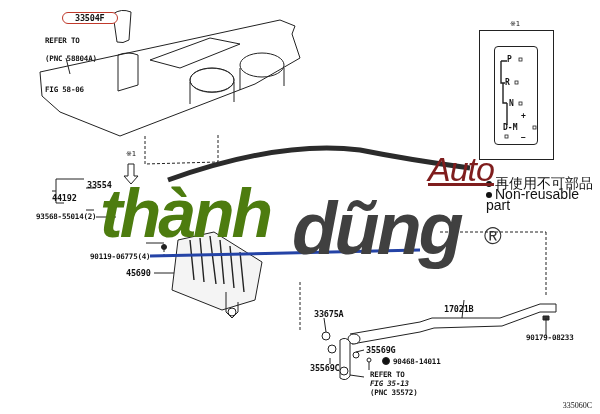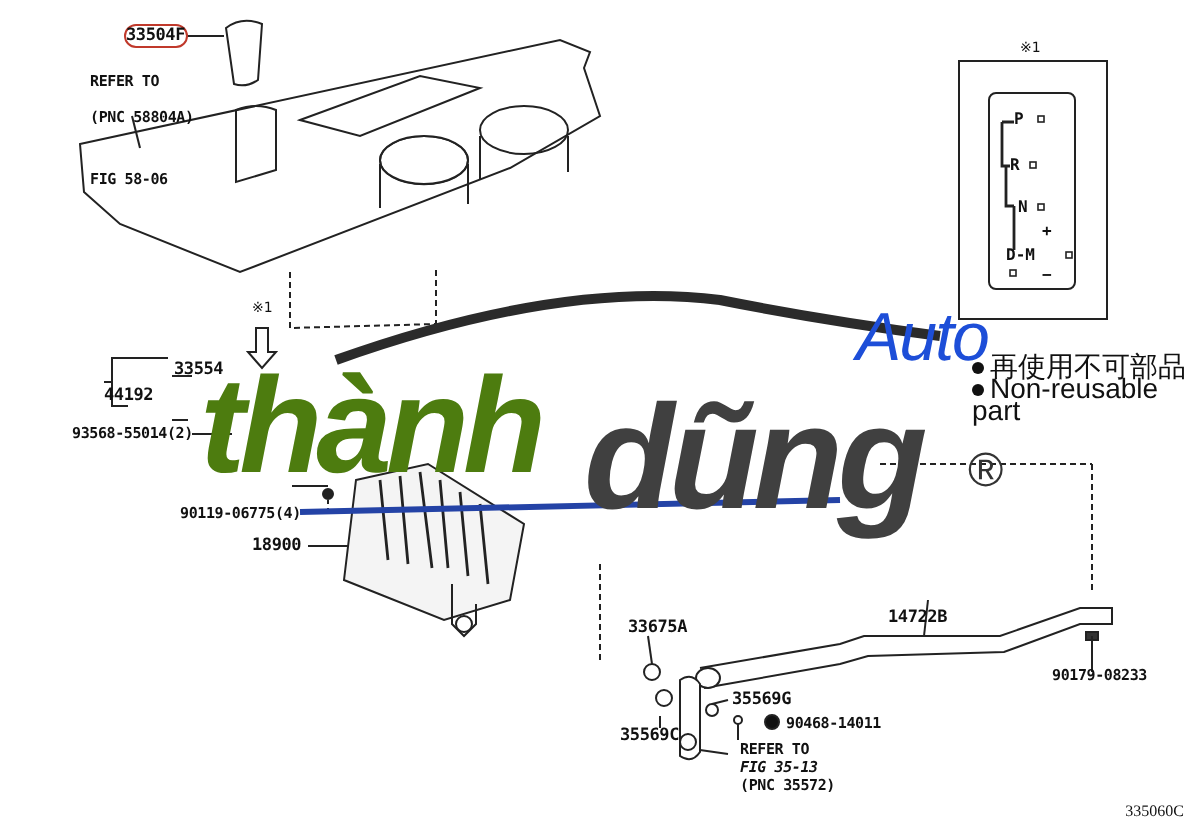--- a/index.html
+++ b/index.html
@@ -1,30 +1,30 @@
 <!DOCTYPE html>
 <html><head>
 <meta charset="utf-8">
 <style>
   html, body { margin:0; padding:0; background:#ffffff; }
   body { width:600px; height:414px; position:relative; overflow:hidden; font-family:"DejaVu Sans Mono", monospace; }
   .lbl { position:absolute; font-family:"DejaVu Sans Mono", monospace; font-size:8.5px; font-weight:bold; color:#111; white-space:nowrap; line-height:10px; letter-spacing:-0.2px; }
   .lbl.small { font-size:7.5px; }
-  .circled { border:1.6px solid #c0392b; border-radius:7px; padding:0 0; background:#fff; }
+  .circled { border:1.6px solid #c0392b; border-radius:7px; padding:0 12px; background:#fff; }
   svg.art { position:absolute; left:0; top:0; }
   .legend { position:absolute; left:486px; top:178px; font-family:"Liberation Sans", sans-serif; font-size:14px; color:#111; line-height:11px; }
   .legend .dot { display:inline-block; width:6px; height:6px; border-radius:50%; background:#111; margin-right:3px; vertical-align:middle; }
   .inset { position:absolute; left:479px; top:30px; width:73px; height:128px; border:1.4px solid #222; background:#fff; }
   .inset-inner { position:absolute; left:14px; top:15px; width:42px; height:97px; border:1.4px solid #222; border-radius:4px; }
   .gate { position:absolute; font-family:"DejaVu Sans Mono", monospace; font-size:8px; font-weight:bold; color:#111; }
   .ref-mark { position:absolute; font-family:"DejaVu Sans", sans-serif; font-size:7px; color:#111; }
   .wm { position:absolute; font-family:"Liberation Sans", sans-serif; font-weight:bold; font-style:italic; }
   .wm-thanh { left:100px; top:176px; font-size:68px; color:#4d7c0f; letter-spacing:-3px; line-height:74px; }
   .wm-dung { left:292px; top:192px; font-size:74px; color:#404040; letter-spacing:-3px; line-height:74px; }
-  .wm-auto { left:428px; top:150px; font-size:34px; font-weight:normal; color:#1d4ed8; letter-spacing:-1px; }
+  .wm-auto { left:428px; top:150px; font-size:34px; font-weight:normal; color:#7f1d1d; letter-spacing:-1px;text-decoration:underline; }
   .wm-reg { left:484px; top:222px; font-size:24px; font-style:normal; font-weight:normal; color:#333; }
   .figcode { position:absolute; right:8px; bottom:4px; font-family:"Liberation Serif", serif; font-size:8px; color:#111; }
 </style>
 </head>
 <body>
 
 <svg class="art" width="600" height="414" viewBox="0 0 600 414">
   <g fill="none" stroke="#222" stroke-width="1">
 
     <path d="M113 14 q8 -6 18 -2 l-2 28 q-6 4 -12 2 z" fill="#fff"></path>
@@ -86,30 +86,30 @@
 <div class="lbl circled" style="left:62px;top:12px;">33504F</div>
 <div class="lbl small" style="left:45px;top:36px;">REFER TO</div>
 <div class="lbl small" style="left:45px;top:45px;margin-top:40px;">FIG 58-06</div>
 <div class="lbl small" style="left:45px;top:54px;">(PNC 58804A)</div>
 
 <div class="ref-mark" style="left:126px;top:150px;">※1</div>
 <div class="lbl" style="left:87px;top:180px;">33554</div>
 <div class="lbl" style="left:52px;top:193px;">44192</div>
 <div class="lbl small" style="left:36px;top:212px;">93568-55014(2)</div>
 <div class="lbl small" style="left:90px;top:252px;">90119-06775(4)</div>
-<div class="lbl" style="left:126px;top:268px;">18900</div>
+<div class="lbl" style="left:126px;top:268px;">45690</div>
 
 <div class="lbl" style="left:314px;top:309px;text-align:center;">33675A</div>
 <div class="lbl" style="left:310px;top:363px;">35569C</div>
 <div class="lbl" style="left:366px;top:345px;">35569G</div>
 <div class="lbl small" style="left:393px;top:357px;">90468-14011</div>
 <div class="lbl small" style="left:370px;top:370px;">REFER TO</div>
 <div class="lbl small" style="left:370px;top:379px;font-style:italic;">FIG 35-13</div>
 <div class="lbl small" style="left:370px;top:388px;">(PNC 35572)</div>
-<div class="lbl" style="left:444px;top:304px;">14722B</div>
+<div class="lbl" style="left:444px;top:304px;">17021B</div>
 <div class="lbl small" style="left:526px;top:333px;">90179-08233</div>
 
 <div class="ref-mark" style="left:510px;top:20px;">※1</div>
 <div class="inset">
   <div class="inset-inner">
     <svg width="42" height="97" style="position:absolute;left:0;top:0">
       <path d="M6 14 h6 M6 14 v22 h4 M8 36 v20 h4 M12 56 v22" stroke="#222" stroke-width="1.4" fill="none"></path>
       <rect x="24" y="11" width="3" height="3" fill="none" stroke="#222" stroke-width="0.8"></rect>
       <rect x="20" y="34" width="3" height="3" fill="none" stroke="#222" stroke-width="0.8"></rect>
       <rect x="24" y="55" width="3" height="3" fill="none" stroke="#222" stroke-width="0.8"></rect>

